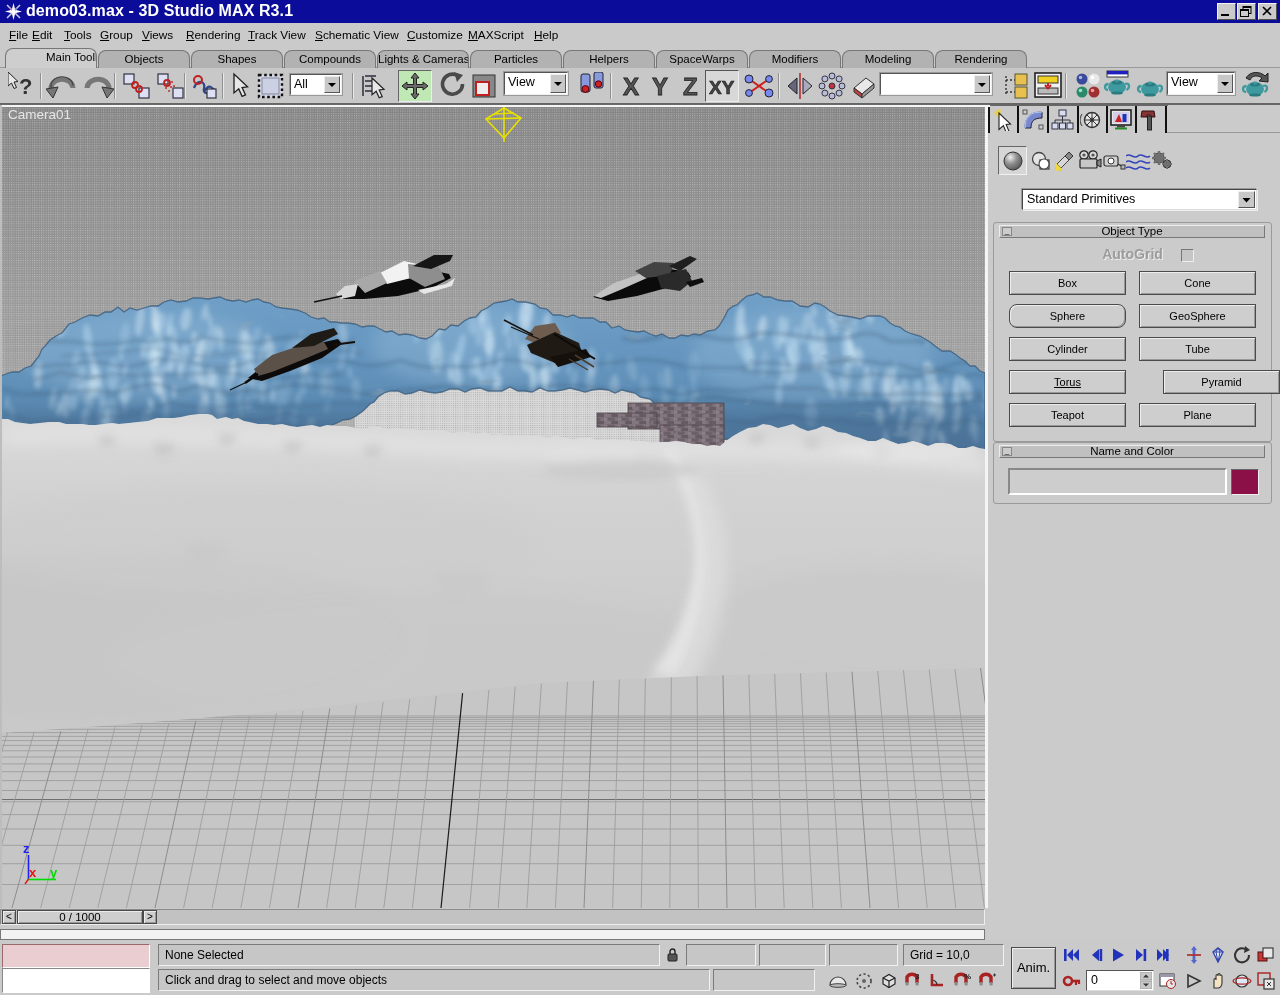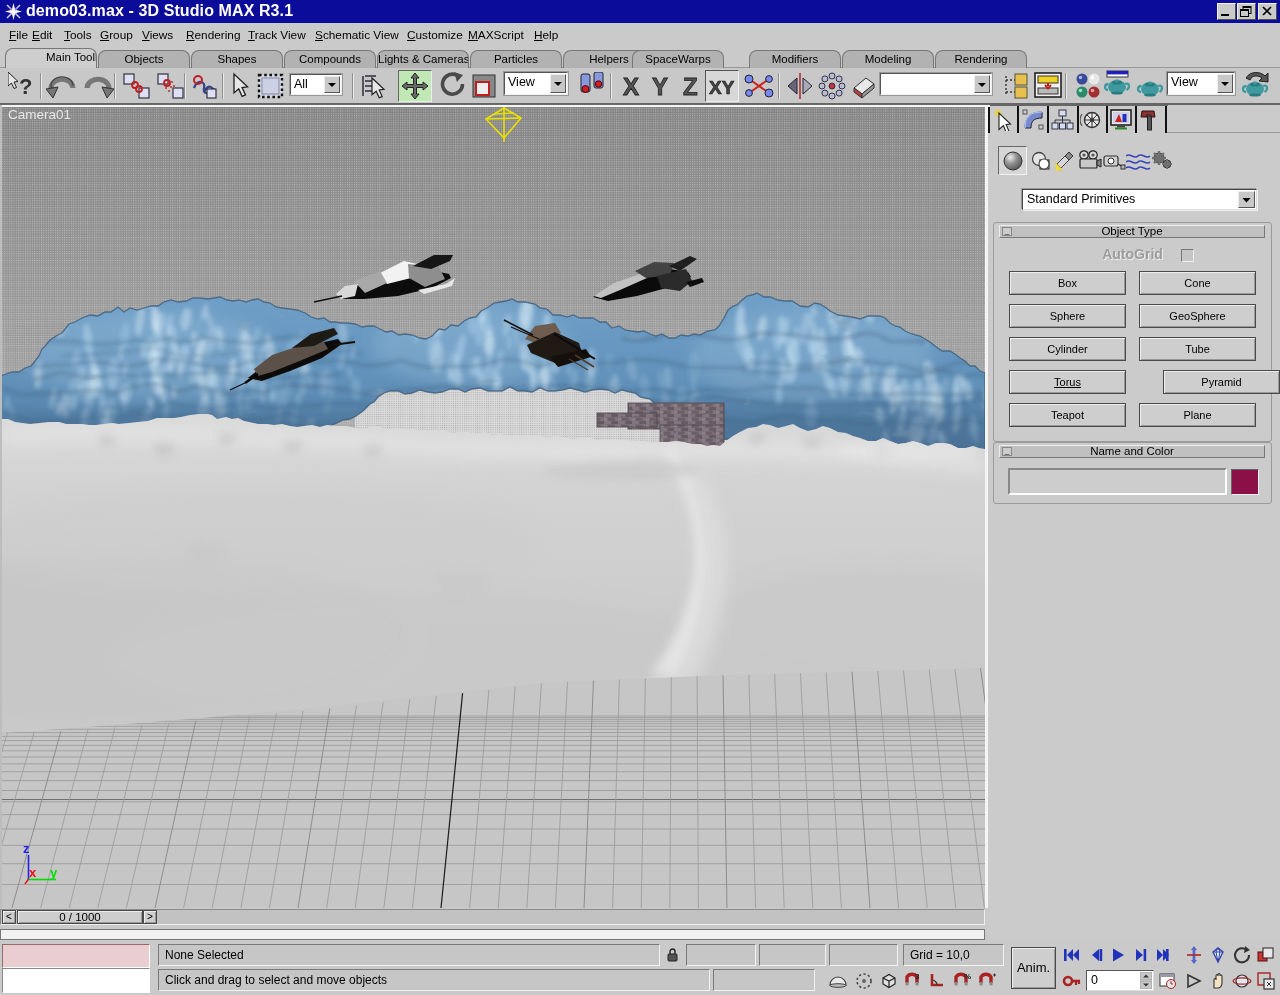--- a/index.html
+++ b/index.html
@@ -67,21 +67,21 @@
 <div class="menuitem" style="left:534px"><u>H</u>elp</div>
 </div>
 <div id="tabbar">
 <div class="tab active" style="left:5px;width:92px">Main Toolbar</div>
 <div class="tab" style="left:98px;width:92px">Objects</div>
 <div class="tab" style="left:191px;width:92px">Shapes</div>
 <div class="tab" style="left:284px;width:92px">Compounds</div>
 <div class="tab" style="left:377px;width:92px">Lights &amp; Cameras</div>
 <div class="tab" style="left:470px;width:92px">Particles</div>
 <div class="tab" style="left:563px;width:92px">Helpers</div>
-<div class="tab" style="left:632px;width:92px">SpaceWarps</div>
+<div class="tab" style="left:656px;width:92px">SpaceWarps</div>
 <div class="tab" style="left:749px;width:92px">Modifiers</div>
 <div class="tab" style="left:842px;width:92px">Modeling</div>
 <div class="tab" style="left:935px;width:92px">Rendering</div>
 </div>
 <div id="toolbar">
 <div class="tbsep" style="left:40px"></div>
 <div class="tbsep" style="left:114px"></div>
 <div class="tbsep" style="left:184px"></div>
 <div class="tbsep" style="left:222px"></div>
 <div class="tbsep" style="left:352px"></div>
@@ -980,21 +980,21 @@
         <div style="position:absolute;right:1px;top:1px;width:17px;height:17px;background:#c8c8c8;border:1px solid;border-color:#eee #555 #555 #eee;"><svg width="15" height="15">
             <path d="M3.5 6 L11.5 6 L7.5 10.5 Z" fill="#000"></path>
           </svg></div>
       </div>
 <div class="abs" style="left:8px;top:117px;width:279px;height:220px;border:1px solid #9a9a9a;border-radius:3px;"></div>
 <div class="rollbar" style="left:14px;top:120px;width:266px;">Object Type<div style="position:absolute;left:2px;top:1px;width:10px;height:9px;border:1px solid #888;background:#ccc;font-size:8px;line-height:5px;">_</div></div>
 <div class="abs" style="left:0;top:141px;width:295px;text-align:center;font-size:14px;font-weight:bold;color:#9c9c9c;text-shadow:1px 1px 0 #eee;">AutoGrid</div>
 <div class="abs" style="left:196px;top:144px;width:13px;height:13px;background:#c6c6c6;border:1px solid;border-color:#777 #eee #eee #777;"></div>
 <div class="maxbtn" style="left:24px;top:166px;width:117px;height:24px;line-height:22px;">Box</div>
 <div class="maxbtn" style="left:154px;top:166px;width:117px;height:24px;line-height:22px;">Cone</div>
-<div class="maxbtn" style="left:24px;top:199px;width:117px;height:24px;line-height:22px;">Sphere</div>
+<div class="maxbtn" style="left:24px;top:199px;width:117px;height:24px;line-height:22px;border-radius:8px;">Sphere</div>
 <div class="maxbtn" style="left:154px;top:199px;width:117px;height:24px;line-height:22px;">GeoSphere</div>
 <div class="maxbtn" style="left:24px;top:232px;width:117px;height:24px;line-height:22px;">Cylinder</div>
 <div class="maxbtn" style="left:154px;top:232px;width:117px;height:24px;line-height:22px;">Tube</div>
 <div class="maxbtn" style="left:24px;top:265px;width:117px;height:24px;line-height:22px;text-decoration:underline;">Torus</div>
 <div class="maxbtn" style="left:154px;top:265px;width:117px;height:24px;line-height:22px;margin-left:24px;">Pyramid</div>
 <div class="maxbtn" style="left:24px;top:298px;width:117px;height:24px;line-height:22px;">Teapot</div>
 <div class="maxbtn" style="left:154px;top:298px;width:117px;height:24px;line-height:22px;">Plane</div>
 <div class="abs" style="left:8px;top:337px;width:279px;height:62px;border:1px solid #9a9a9a;border-radius:3px;"></div>
 <div class="rollbar" style="left:14px;top:340px;width:266px;">Name and Color<div style="position:absolute;left:2px;top:1px;width:10px;height:9px;border:1px solid #888;background:#ccc;font-size:8px;line-height:5px;">_</div></div>
 <div class="abs" style="left:23px;top:363px;width:219px;height:27px;background:#cdcdcd;border:2px solid;border-color:#888 #fff #fff #888;"></div>

